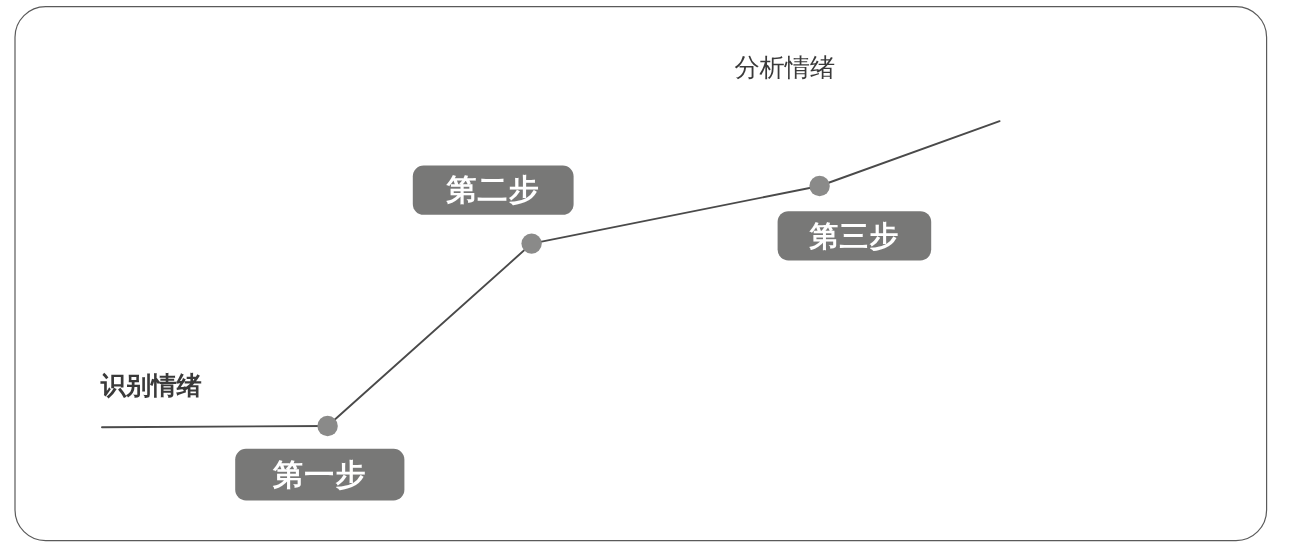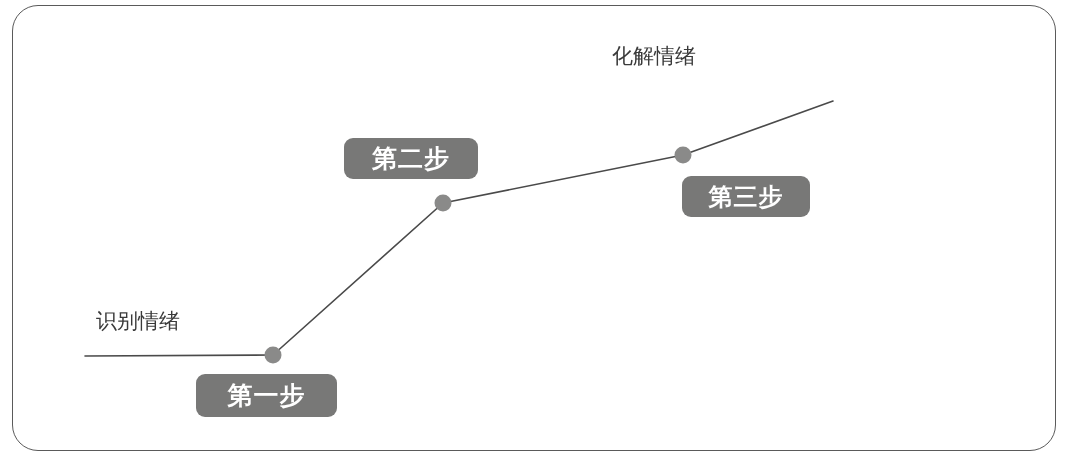--- a/index.html
+++ b/index.html
@@ -67,32 +67,31 @@
     width: 134px;
     height: 41px;
     font-size: 25px;
   }
   .badge-3 {
     left: 648px;
     top: 176px;
     width: 128px;
     height: 41px;
     font-size: 24px;
-    margin-left: 34px;
   }
   
   .caption {
     position: absolute;
     color: #3a3a3a;
     font-size: 21px;
     line-height: 24px;
     white-space: nowrap;
     font-family: "DejaVu Sans", "Liberation Sans", sans-serif;
   }
-  .caption-1 { left: 96px;  top: 309px; }
+  .caption-1 { left: 84px;  top: 309px; font-weight: bold; }
   .caption-2 { left: 422px; top: 244px; }
   .caption-3 { left: 612px; top: 44px;  }
 </style>
 </head>
 <body>
 
 <div id="stage">
 
   <div class="frame"></div>
 
@@ -109,16 +108,16 @@
     <circle cx="273" cy="355" r="8.5" fill="#8a8a89"></circle>
     <circle cx="443" cy="203" r="8.5" fill="#8a8a89"></circle>
     <circle cx="683" cy="155" r="8.5" fill="#8a8a89"></circle>
   </svg>
 
   <div class="caption caption-1">识别情绪</div>
   <div class="badge badge-1">第一步</div>
 
   <div class="badge badge-2">第二步</div>
 
-  <div class="caption caption-3">化解情绪</div>
+  <div class="caption caption-3">分析情绪</div>
   <div class="badge badge-3">第三步</div>
 
 </div>
 
 </body></html>

